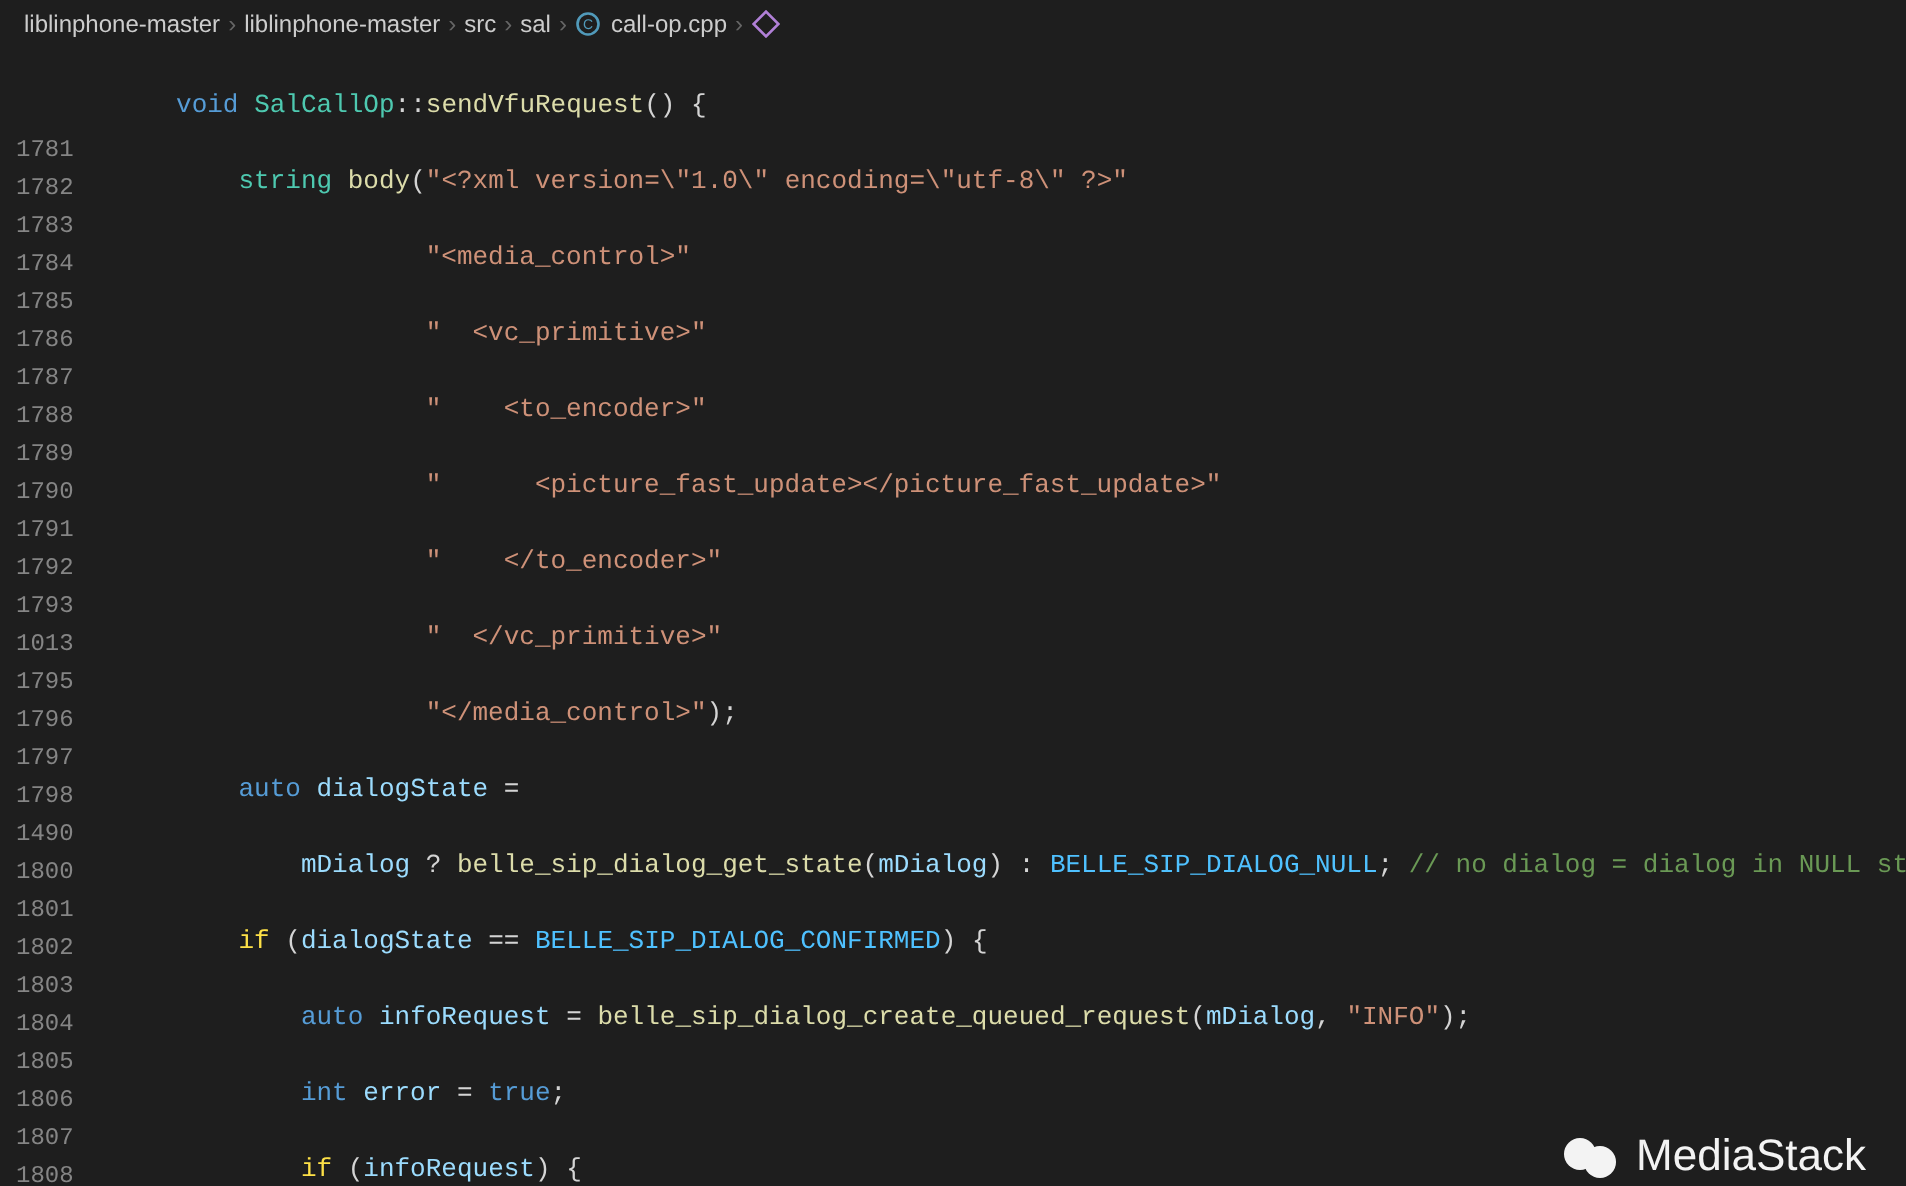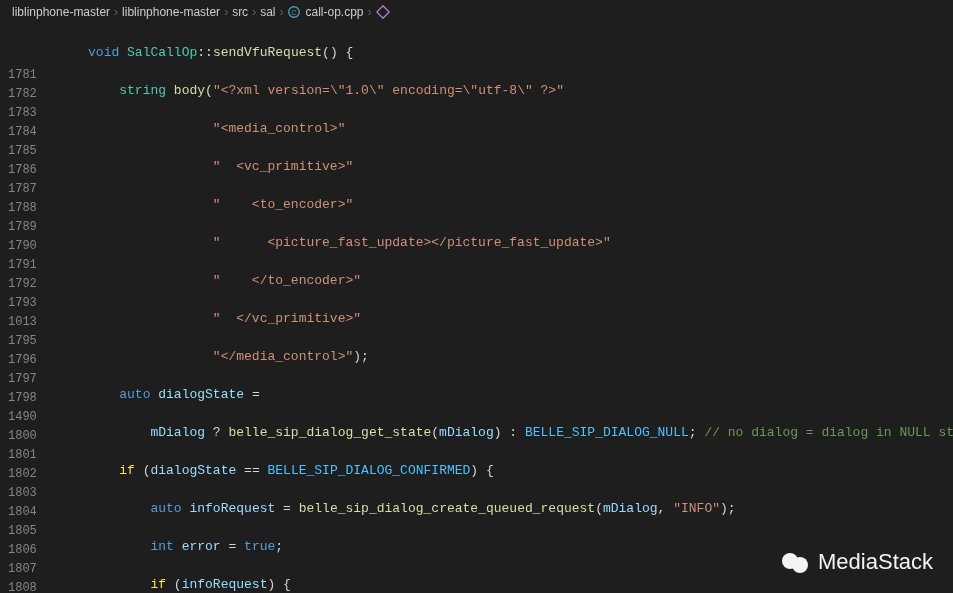--- a/index.html
+++ b/index.html
@@ -57,21 +57,21 @@
     .tok-string { color: #ce9178; }
     .tok-var { color: #9cdcfe; }
     .tok-comment { color: #6a9955; }
     .tok-const { color: #4fc1ff; }
     .tok-punct { color: #d4d4d4; }
     .tok-op { color: #d4d4d4; }
     .crumb-icon-purple { color: #b180d7; }
     .crumb-icon-file { color: #519aba; }
     .watermark {
       position: absolute;
-      bottom: 18px;
+      bottom: 2px;
       right: 20px;
       color: #fff;
       font-family: -apple-system, 'Segoe UI', sans-serif;
       font-size: 22px;
       font-weight: 500;
       display: flex;
       align-items: center;
       gap: 6px;
       opacity: 0.95;
     }

